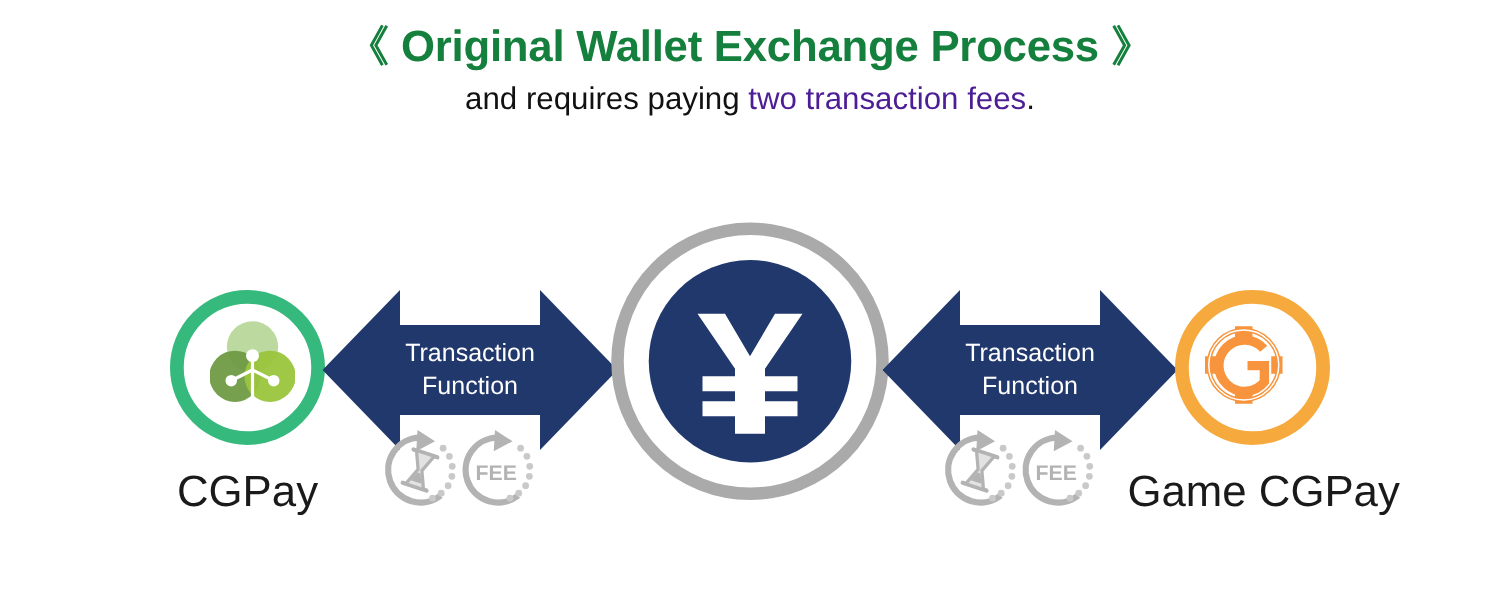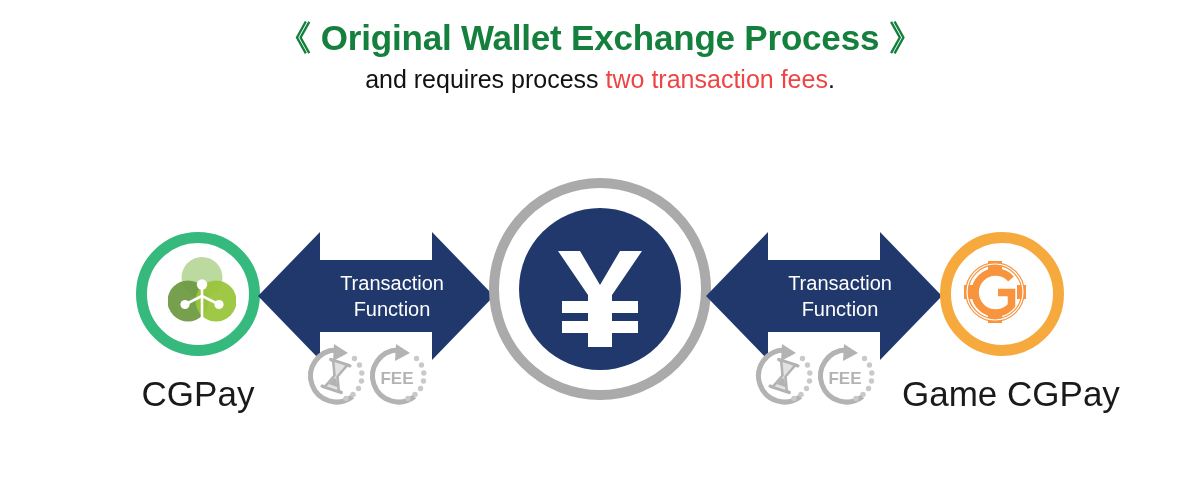--- a/index.html
+++ b/index.html
@@ -36,21 +36,21 @@
     white-space: nowrap;
   }
   .subtitle {
     margin-top: 6px;
     font-size: 25px;
     color: #111111;
     line-height: 1.25;
     white-space: nowrap;
   }
   .subtitle .hl {
-    color: #ef4444;
+    color: #4c1d95;
   }
 
   
   .ring {
     position: absolute;
     border-radius: 50%;
     background: #ffffff;
     box-sizing: border-box;
   }
   .ring-green {
@@ -137,21 +137,21 @@
   .arrow-left-wrap  { left: 258px; }
   .arrow-right-wrap { left: 706px; }
 
   .arrow-svg {
     position: absolute;
     left: 0;
     top: 0;
   }
   .arrow-text {
     position: absolute;
-    left: 16px;
+    left: 0;
     top: 0;
     width: 236px;
     height: 136px;
     display: flex;
     flex-direction: column;
     align-items: center;
     justify-content: center;
     color: #ffffff;
     font-size: 20px;
     line-height: 1.3;
@@ -179,21 +179,21 @@
   .fee-icon-b { left: 62px; }
 </style>
 </head>
 <body>
 
 <div id="stage">
 
   <div class="header">
     <div class="title">《 Original Wallet Exchange Process 》</div>
     <div class="subtitle">
-      <div><span>and requires process </span><span class="hl">two transaction fees</span><span>.</span></div>
+      <div><span>and requires paying </span><span class="hl">two transaction fees</span><span>.</span></div>
     </div>
   </div>
 
   <div class="ring ring-green"></div>
   <div class="cgpay-logo">
     <svg viewBox="0 0 68 68" width="68" height="68" xmlns="http://www.w3.org/2000/svg">
       <circle cx="34" cy="21.5" r="20.5" fill="#bcd9a0"></circle>
       <circle cx="20" cy="45" r="20.5" fill="#6f9b45" fill-opacity="0.95"></circle>
       <circle cx="48" cy="45" r="20.5" fill="#9ac53d" fill-opacity="0.95"></circle>
       <path d="M34 28 L34 62" stroke="#ffffff" stroke-width="2.6" fill="none"></path>

